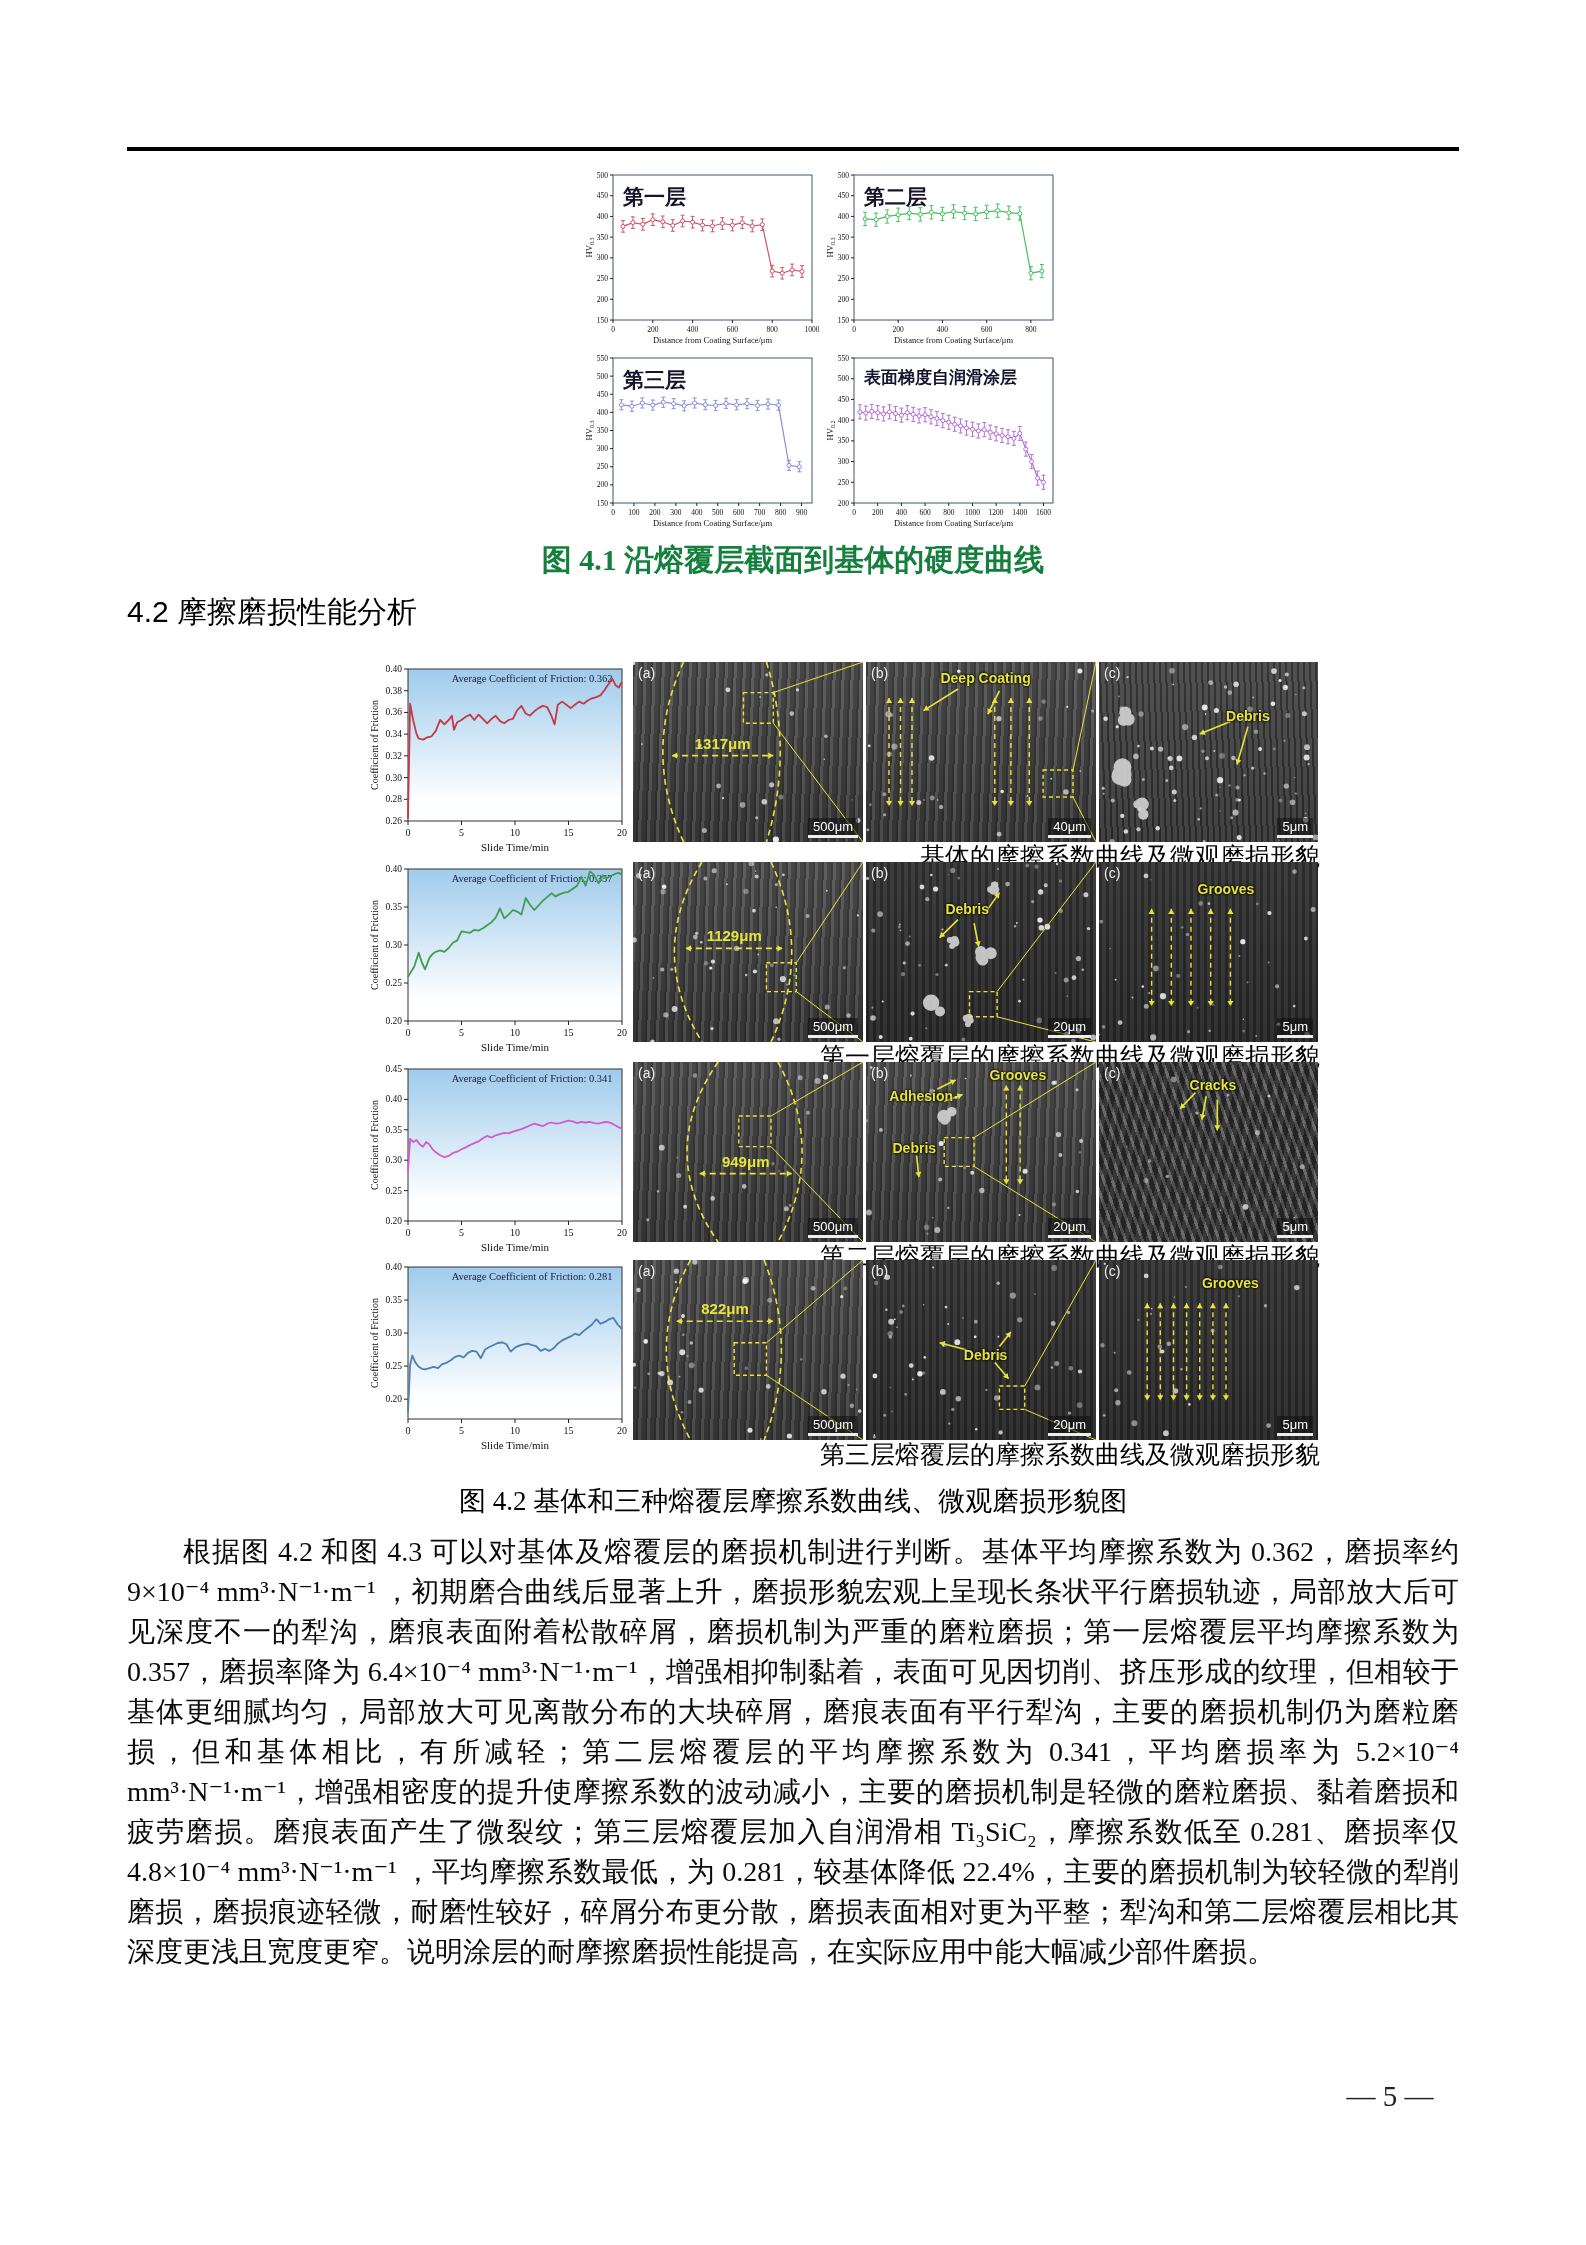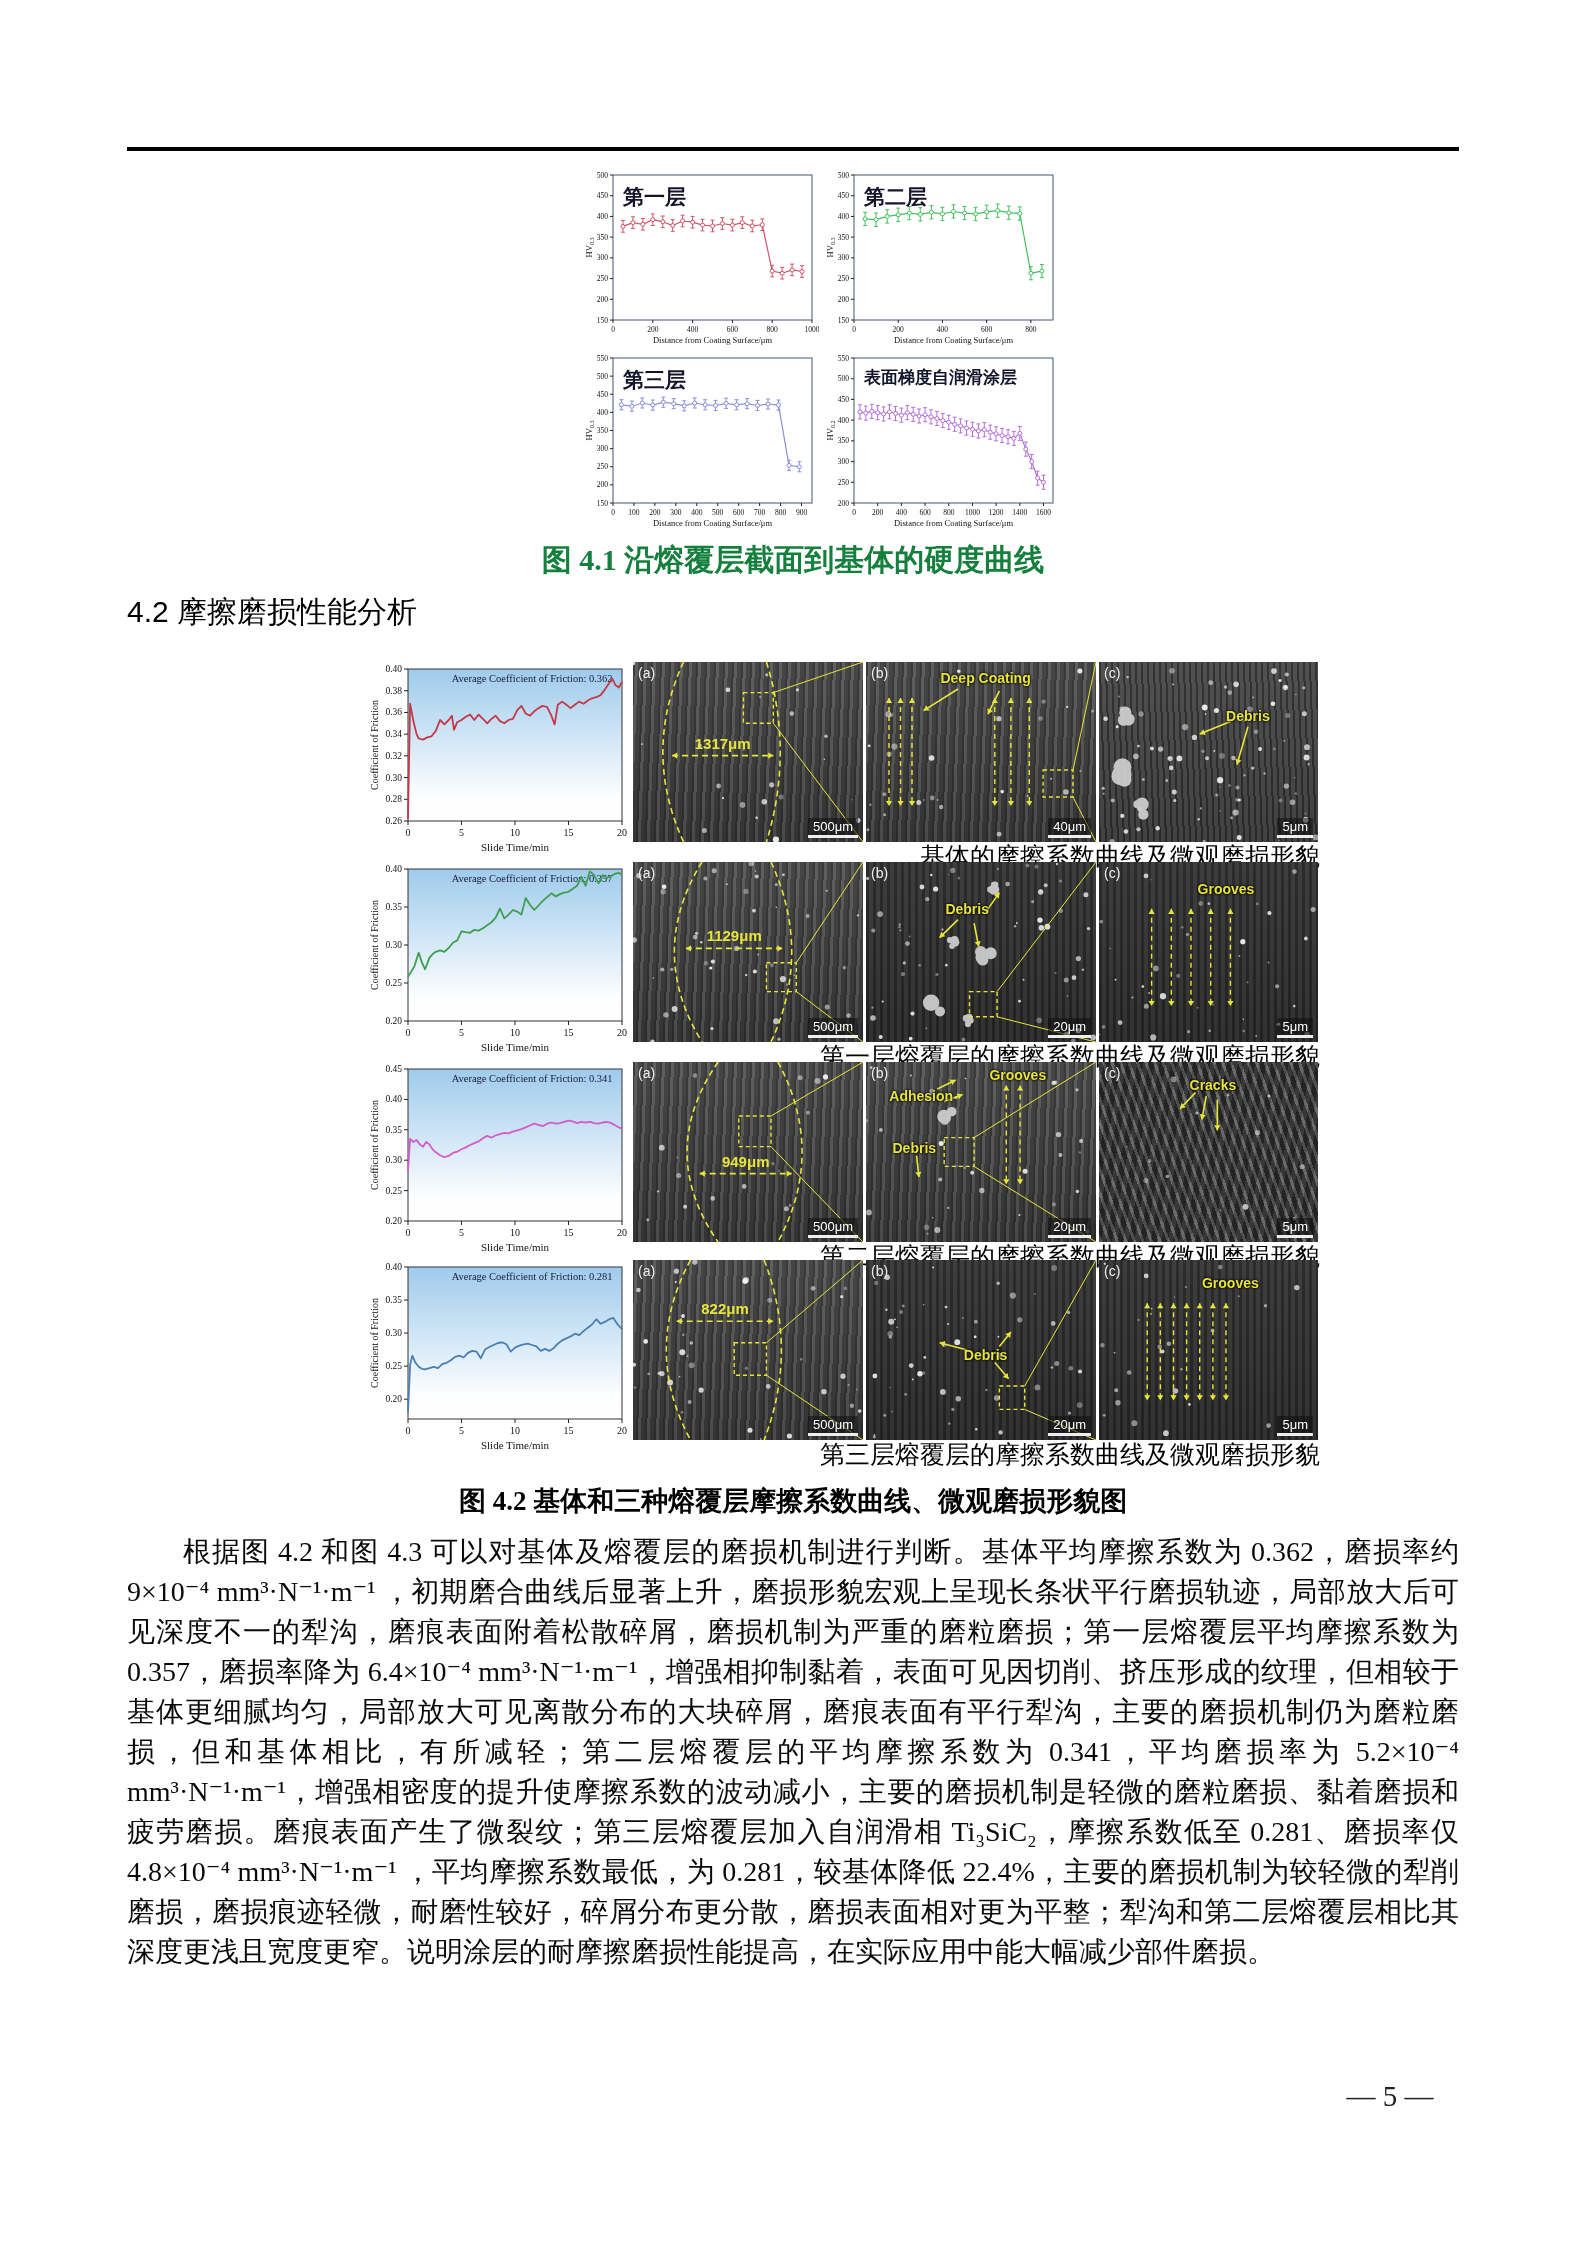--- a/index.html
+++ b/index.html
@@ -39,21 +39,21 @@
   .sem-tag{position:absolute;left:5px;top:3px;color:#eee;
            font:14px "Liberation Sans","DejaVu Sans",sans-serif}
   .sem-scale{position:absolute;right:5px;bottom:4px;color:#fff;text-align:right;
            font:13px/1.2 "Liberation Sans","DejaVu Sans",sans-serif;
            padding:1px 5px 0;background:rgba(15,15,15,.55);border-bottom:3px solid #eee}
   .sem-label{position:absolute;transform:translate(-50%,-50%);color:#e8e53a;white-space:nowrap;
            font:bold 14px "Liberation Sans","DejaVu Sans",sans-serif;text-shadow:0 0 3px #000,0 0 2px #000}
   .rcap{position:absolute;left:380px;top:180px;width:940px;text-align:right;font-size:25px;color:#000}
 
   .cap42{position:absolute;left:0;top:1483px;width:100%;text-align:center;
-         font-size:27px;font-weight:bold;color:#000}
+         font-size:27px;font-weight:normal;color:#000}
   .body-par{position:absolute;left:127px;top:1532px;width:1332px;font-size:28px;line-height:40px;
          text-align:justify;text-indent:2em;color:#0a0a0a}
   .pageno{position:absolute;left:1280px;top:2080px;width:220px;text-align:center;font-size:29px;color:#222}
 </style>
 </head>
 <body>
 
 <div class="page">
   <div class="top-rule"></div>
 

